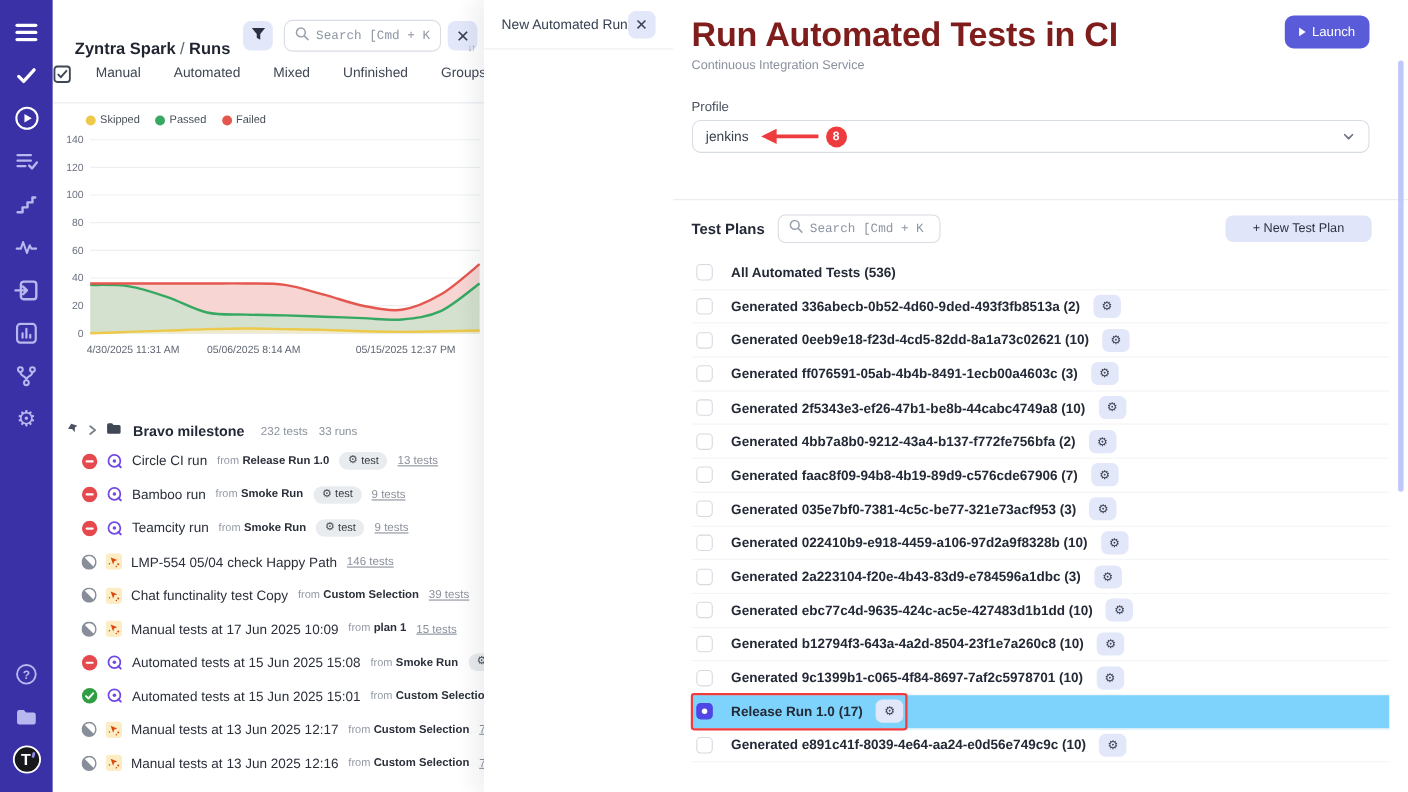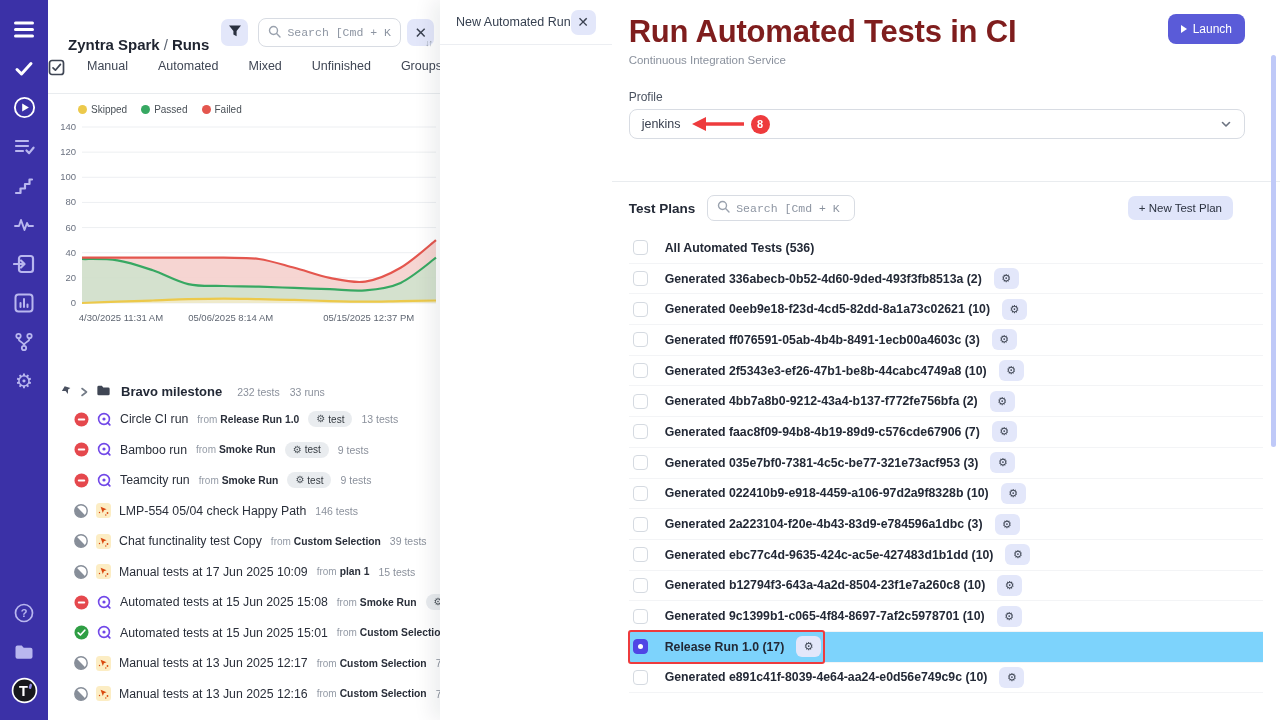--- a/index.html
+++ b/index.html
@@ -41,21 +41,21 @@
   .milestone-row { height:25px; display:flex; align-items:center; padding-left:13px; gap:7px; }
   .ms-name { font-size:13px; font-weight:600; color:#232936; margin-left:3px; }
   .ms-counts { font-size:10.5px; color:#8b919c; margin-left:8px; display:flex; gap:10px; white-space:nowrap; }
   .run-row { height:30.5px; display:flex; align-items:center; padding-left:26px; white-space:nowrap; }
   .run-row .ri { display:flex; margin-right:8px; flex-shrink:0; }
   .run-name { font-size:12.3px; color:#2a2f3a; margin-right:9px; }
   .run-from { font-size:10px; color:#949ba6; margin-right:9px; }
   .run-from b { font-size:10.3px; color:#2a2f3a; margin-left:3px; }
   .pill { display:inline-flex; align-items:center; gap:3px; background:#e9ecef; border-radius:999px; padding:2.5px 8px; font-size:10px; color:#343a40; margin-right:9px; flex-shrink:0; }
   .pill .g { font-size:10px; color:#495057; line-height:1; }
-  .run-tests { font-size:10.5px; color:#8b919c; }
+  .run-tests { font-size:10.5px; color:#8b919c;text-decoration:underline; }
 
   
   .right-panel { flex:1; background:#fff; position:relative; box-shadow:-9px 0 18px rgba(16,24,40,.07); display:flex; flex-direction:row; z-index:2; }
   .topbar { height:45px; border-bottom:1px solid #eceef2; display:flex; align-items:center; padding:0 16px; flex-shrink:0; }
   .topbar-title { font-size:12.5px; color:#374151; }
   .topbar .icon-btn { margin-left:auto; width:25px; height:25px; font-size:14px; color:#3a4150; }
   .content { position:relative; padding:0 17px; flex:1; }
   .title-row { margin-top:14px; display:flex; align-items:flex-start; }
   .page-title { font-size:31px; font-weight:bold; color:#7f1d1d; letter-spacing:-.2px;text-align:right; }
   .launch-btn { margin-left:auto; margin-right:18px; background:#5a5bd8; color:#fff; border:none; border-radius:8px; padding:8px 13px; font-size:12px; display:flex; align-items:center; gap:6px; cursor:pointer; font-family:"Liberation Sans",sans-serif; }
@@ -63,21 +63,21 @@
   .subtitle { margin-top:4px; font-size:11.5px; color:#8a919d; }
   .field-label { margin-top:24px; font-size:12px; color:#4a5260; }
   .select { margin-top:5px; margin-right:18px; height:30px; border:1px solid #d8dce3; border-radius:8px; display:flex; align-items:center; padding:0 12px; font-size:12.5px; color:#3a4150; cursor:pointer; }
   .select .chev { margin-left:auto; display:flex; }
   .ann-arrow { margin-left:8px; display:flex; }
   .ann-badge { margin-left:4px; width:19px; height:19px; border-radius:50%; background:#ee3b3d; color:#fff; font-size:11px; font-weight:bold; display:flex; align-items:center; justify-content:center; }
   .divider { margin:42px -17px 0; border:none; border-top:1px solid #e9ecef; }
   .plans-header { margin-top:13px; display:flex; align-items:center; }
   .plans-title { font-size:13.5px; font-weight:bold; color:#232936; }
   .tp-search { width:148px; height:26px; margin-left:12px; border-radius:7px; }
-  .new-plan-btn { margin-left:auto; margin-right:30px; background:#e0e5fa; border:none; border-radius:7px; padding:6px 11px; font-size:11.5px; color:#2b3240; font-weight:500; cursor:pointer; font-family:"Liberation Sans",sans-serif; white-space:nowrap;text-align:right; }
+  .new-plan-btn { margin-left:auto; margin-right:16px; background:#e0e5fa; border:none; border-radius:7px; padding:6px 25px; font-size:11.5px; color:#2b3240; font-weight:500; cursor:pointer; font-family:"Liberation Sans",sans-serif; white-space:nowrap;text-align:right; }
   .plans { margin-top:12px; }
   .plan-row { height:30.7px; display:flex; align-items:center; border-bottom:1px solid #f3f4f6; position:relative; padding-left:4px; }
   .plan-row.highlight { background:#7dd3fc; }
   .checkbox { width:15px; height:15px; border:1.5px solid #d5dae1; border-radius:4px; background:#fff; flex-shrink:0; position:relative; cursor:pointer; }
   .checkbox.checked { background:#4f46e5; border-color:#4f46e5; }
   .checkbox.checked::after { content:""; position:absolute; left:4px; top:4px; width:5px; height:5px; border-radius:50%; background:#fff; }
   .plan-label { margin-left:17px; font-size:12.3px; font-weight:600; color:#232936; white-space:nowrap; }
   .gear-btn { margin-left:12px; width:25px; height:21px; background:#e3e7fa; border:none; border-radius:6px; font-size:11px; color:#3f4654; display:flex; align-items:center; justify-content:center; cursor:pointer; }
   .ann-rect { position:absolute; left:-1px; top:-2px; width:197px; height:calc(100% + 4px); border:2.5px solid #ee3b3d; border-radius:3px; pointer-events:none; z-index:3; }
   .scroll-thumb { position:absolute; right:4px; top:55px; width:5px; height:392px; background:#bfc9f8; border-radius:3px; z-index:4; }

